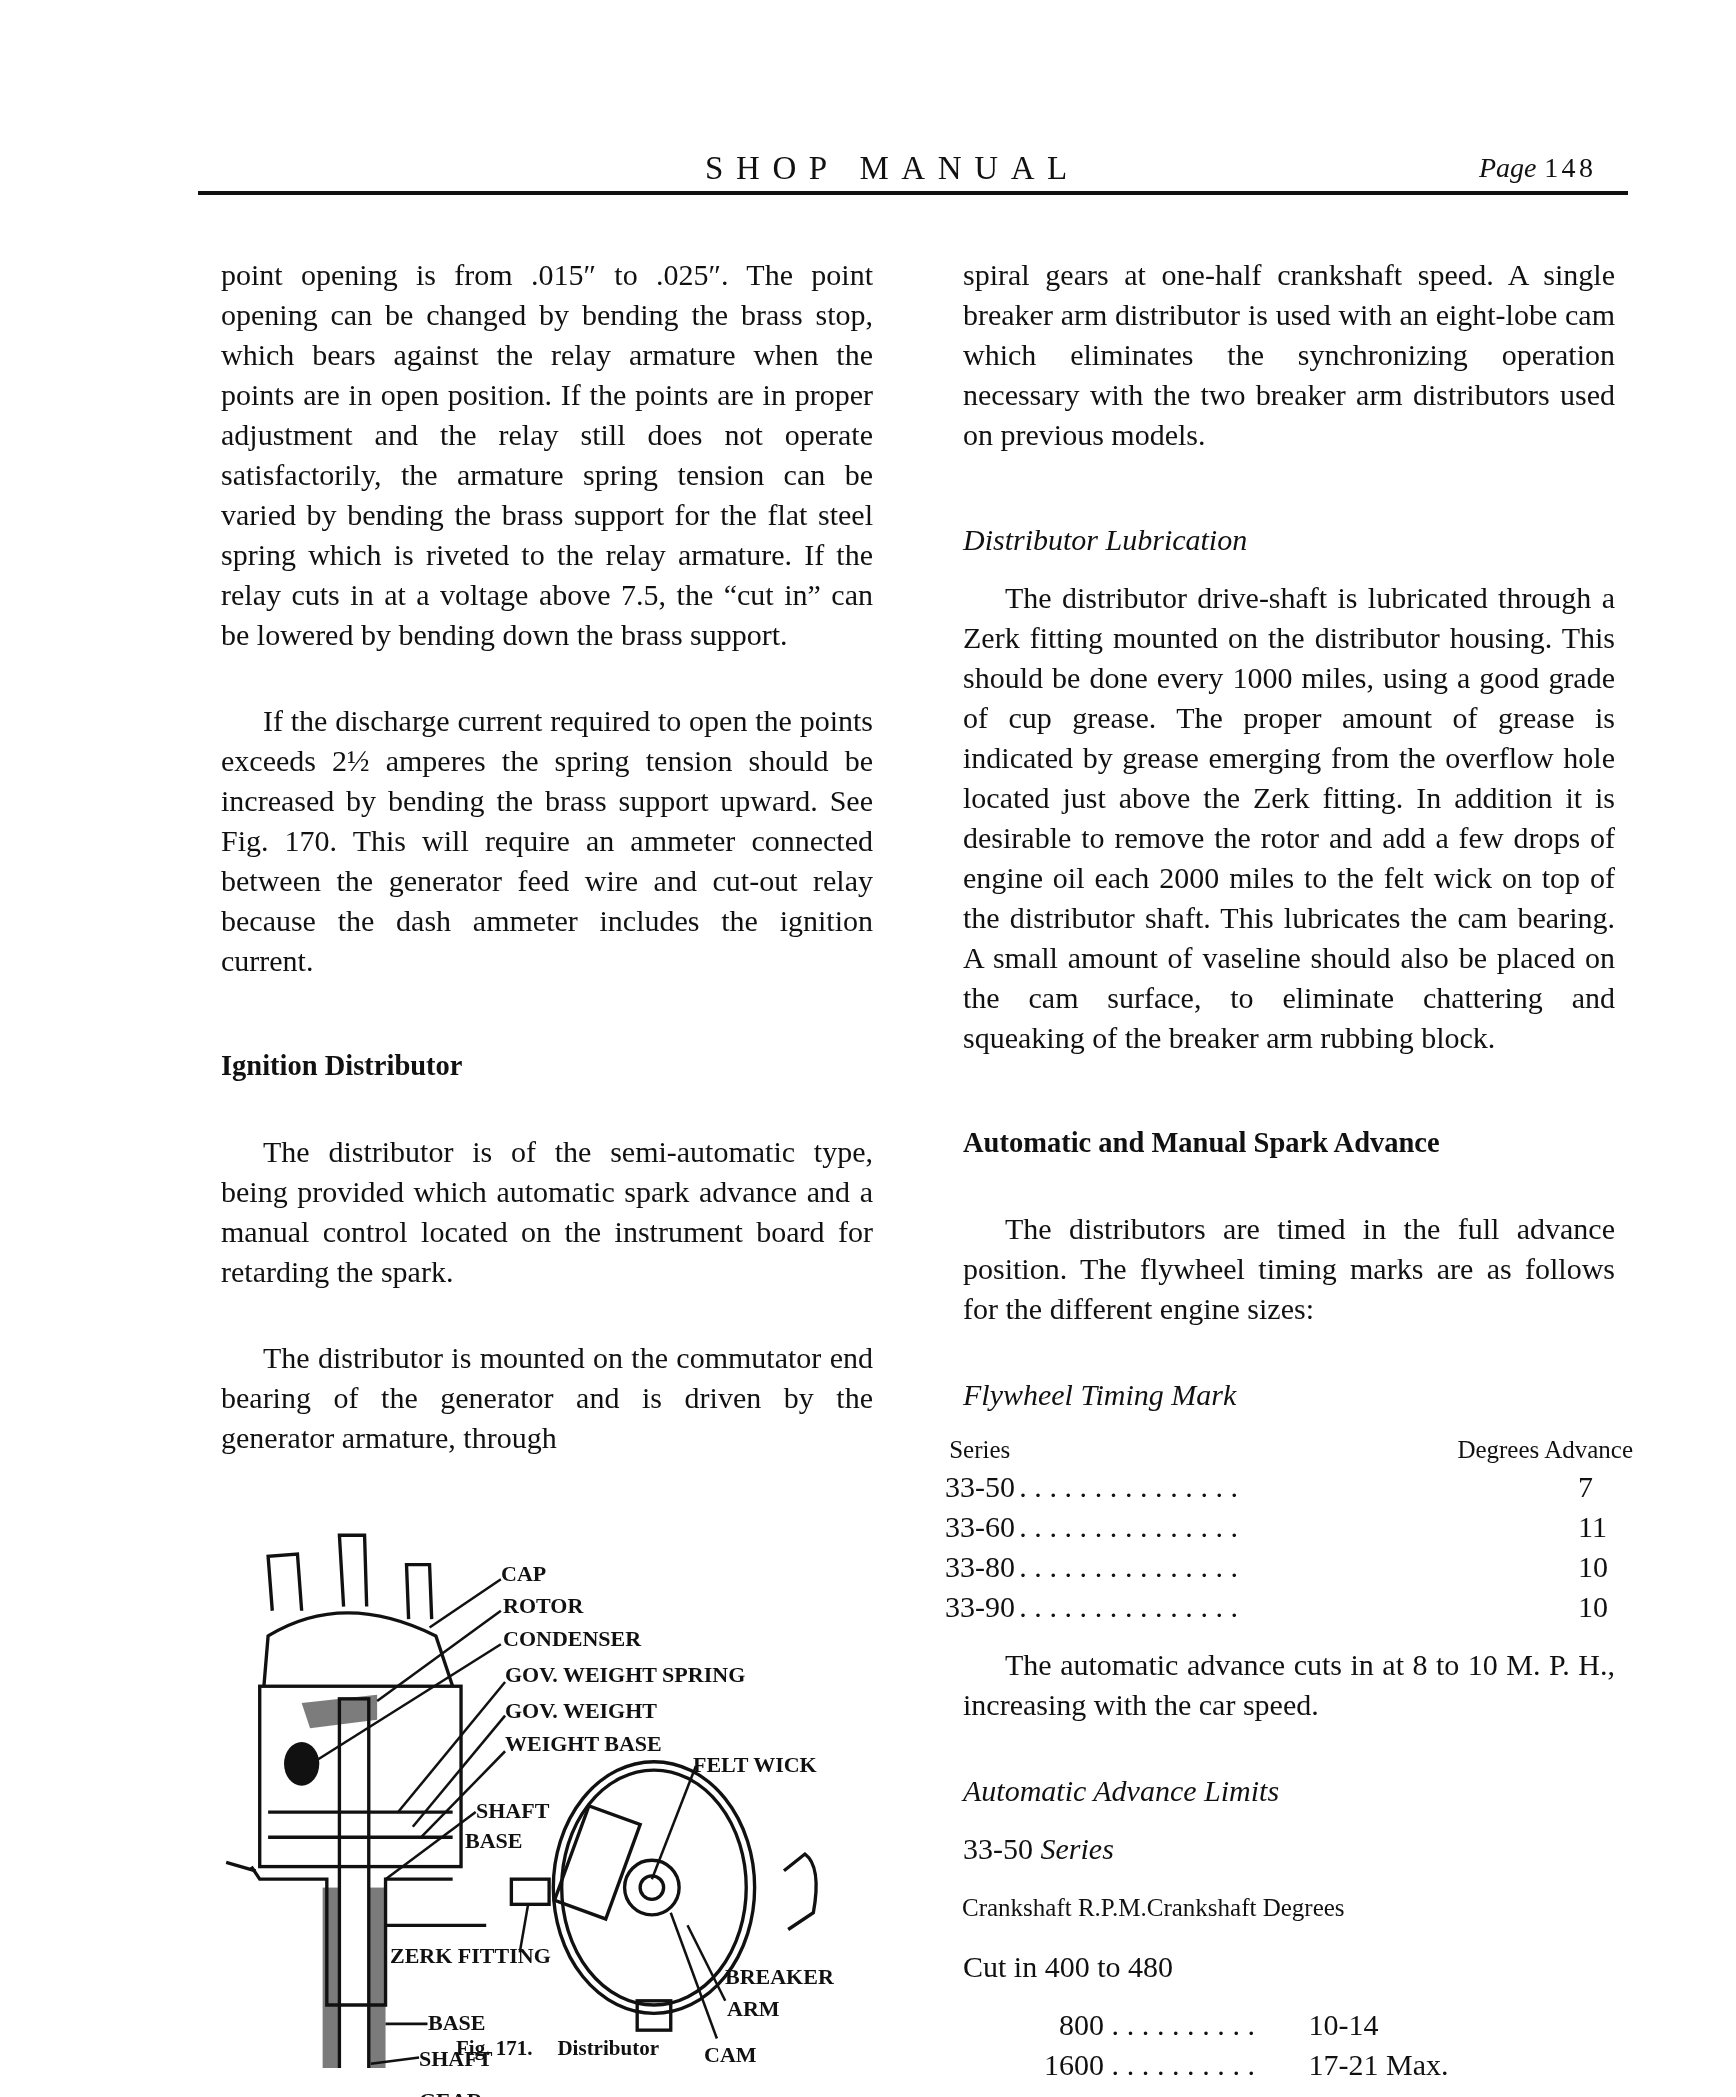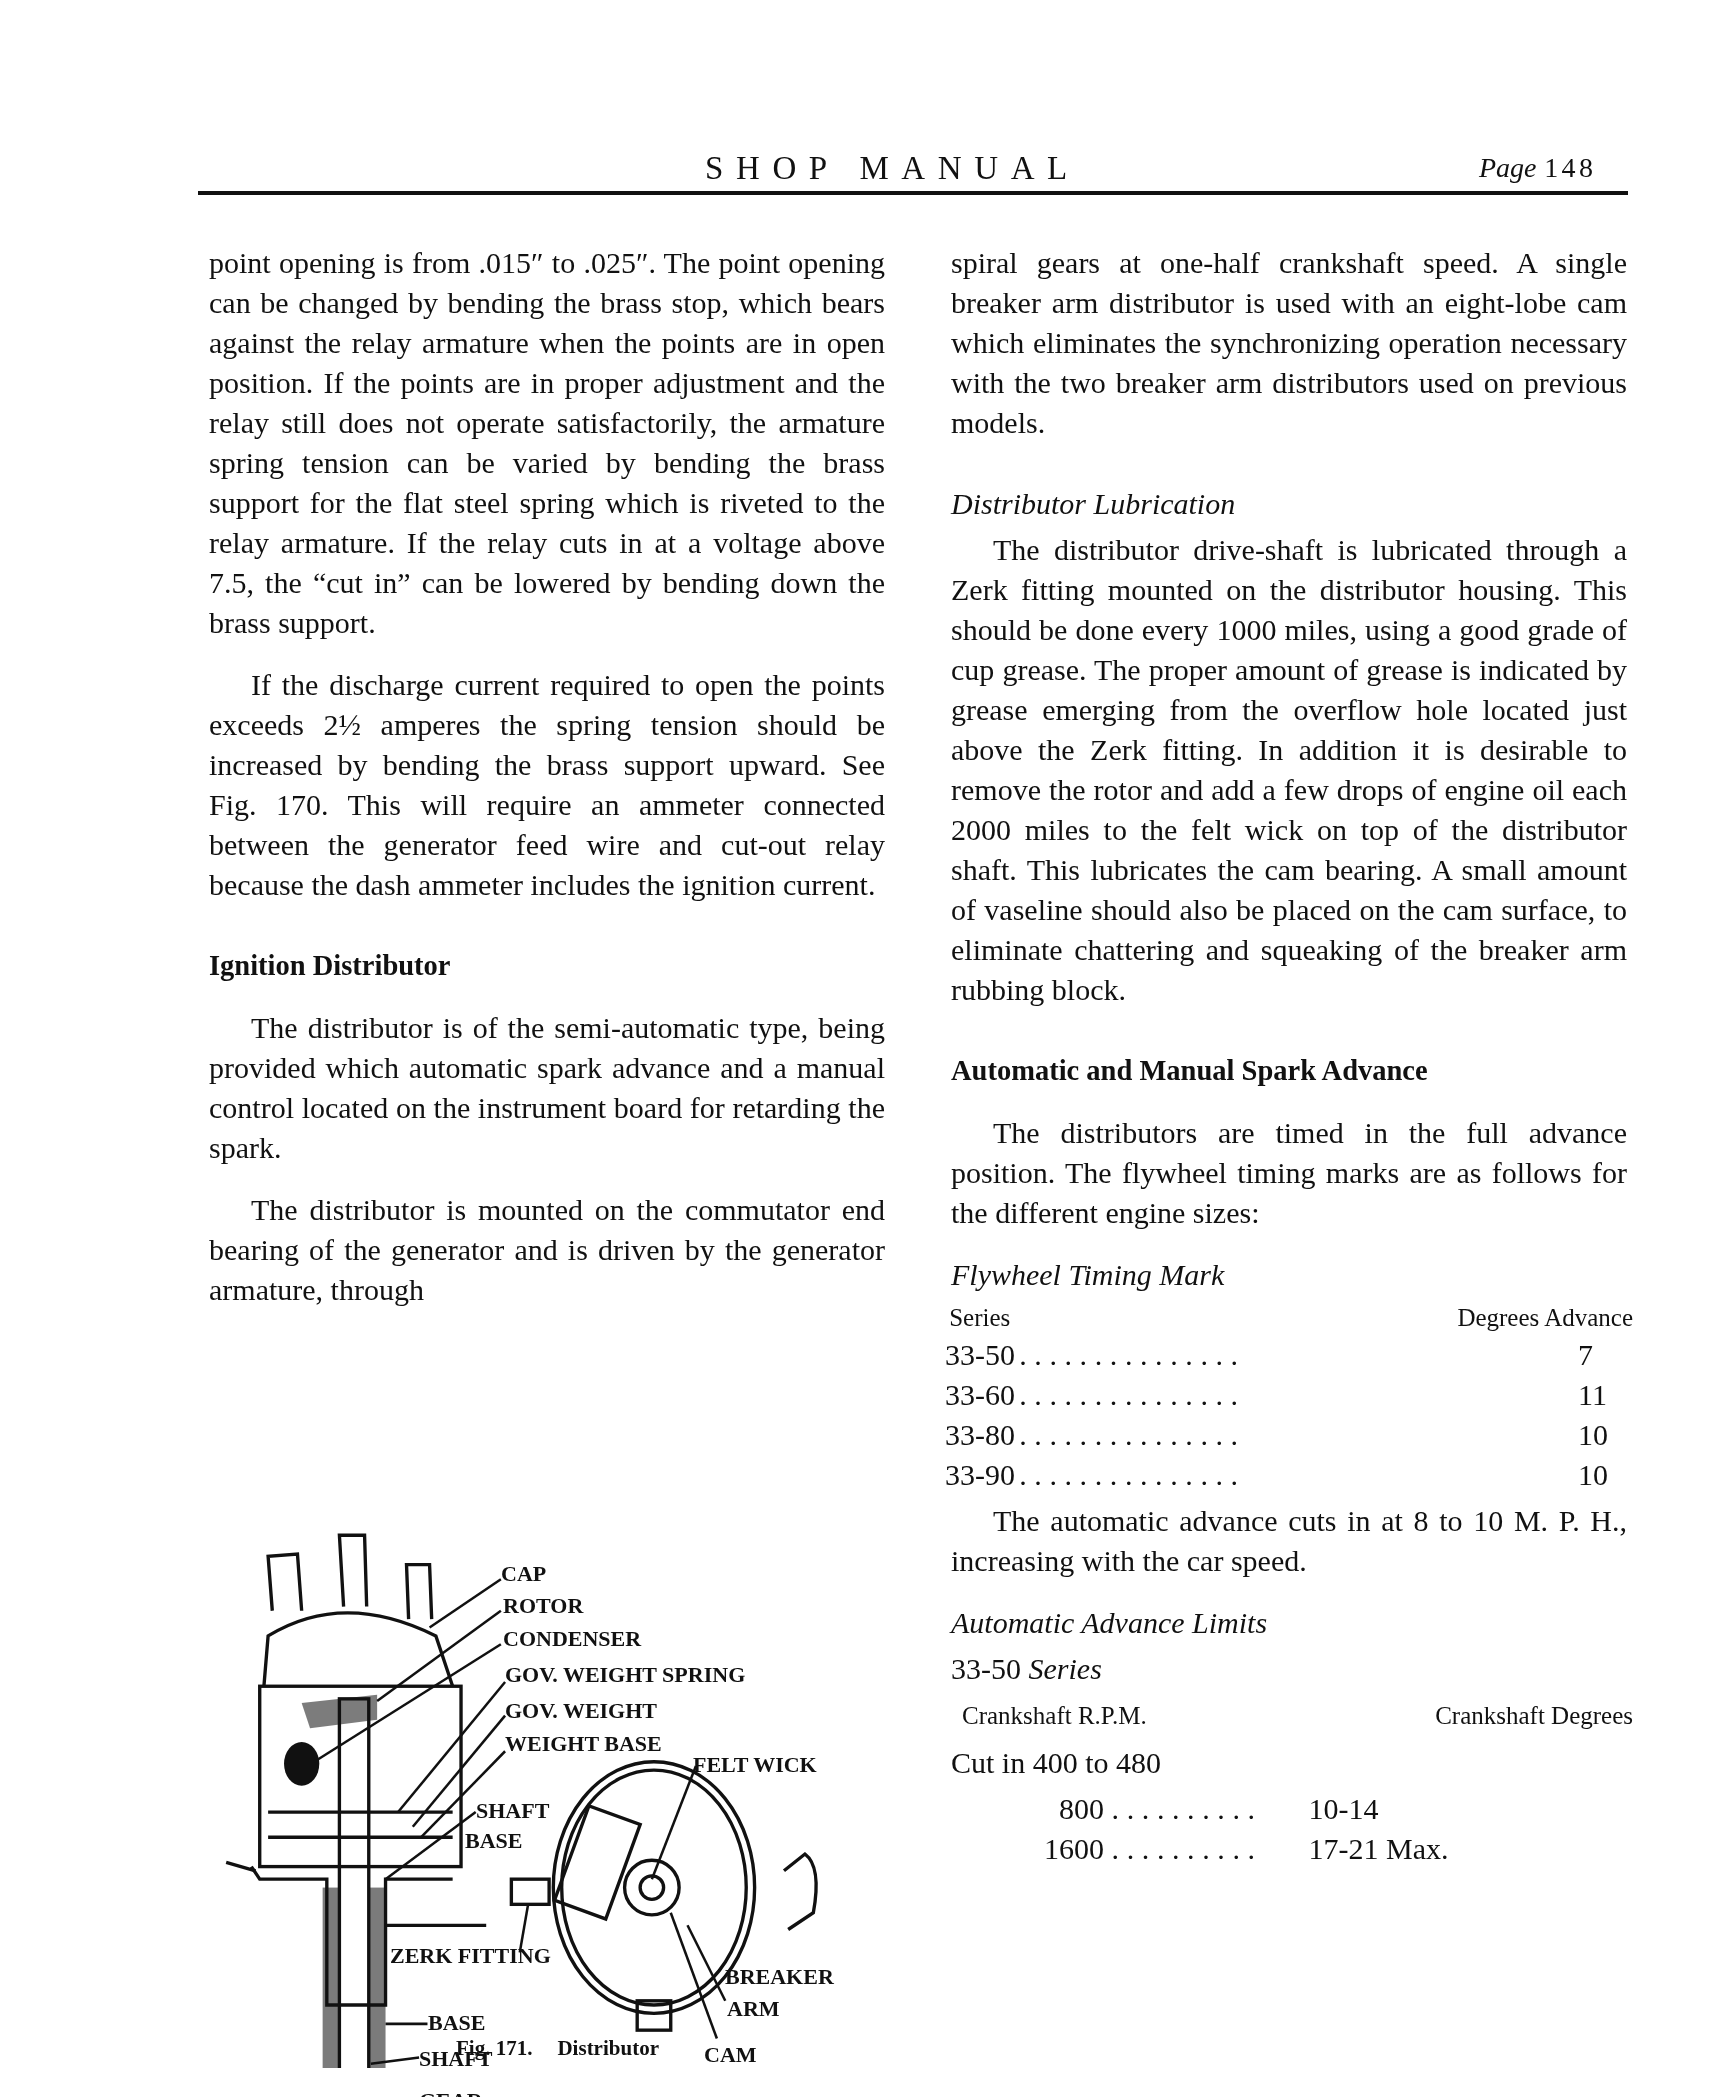--- a/index.html
+++ b/index.html
@@ -6,32 +6,32 @@
   body{width:1736px;height:2258px;position:relative;overflow:hidden;color:#111;
        font-family:"Liberation Serif","DejaVu Serif",serif;}
   .hdr{position:absolute;top:145px;left:0;width:1433px;height:46px;}
   .hdr-title{position:absolute;left:705px;top:0;font-size:33px;letter-spacing:12.6px;line-height:46px;}
   .hdr-page{position:absolute;left:1479px;top:0;font-size:28px;font-style:italic;line-height:46px;}
   .hdr-page span{font-style:normal;letter-spacing:3.4px;margin-left:7.6px;}
   .rule{position:absolute;left:198px;top:191px;width:1430px;height:4.2px;background:#111;}
   .col{position:absolute;top:237px;width:688px;font-size:30px;line-height:40px;text-align:justify;}
   .col-left{left:203px;}
   .col-right{left:945px;}
-  .col p{margin:6px;}
+  .col p{margin:18px;}
   .indent{text-indent:42px;}
   .gap-s{height:10px;}
   .gap-m{height:29px;}
   .h-bold{font-weight:bold;font-size:28.5px;font-family:Liberation Serif, serif;margin:0;}
   .h-ital{font-style:italic;margin:0;}
   .tbl-head{display:flex;justify-content:space-between;font-size:25px;line-height:34px;padding-left:4.2px;}
   .tbl-row{display:flex;align-items:baseline;}
   .tbl-row .lbl{white-space:nowrap;}
   .tbl-row .dots{flex:1;overflow:hidden;white-space:nowrap;letter-spacing:7.6px;padding:0 4.2px;}
   .tbl-row .val{min-width:55px;text-align:left;}
-  .adv-head{display:flex;justify-content:space-between;font-size:25px;line-height:42px;padding-left:17px;}
+  .adv-head{display:flex;font-size:25px;line-height:42px;padding-left:17px;}
   .adv-row{display:flex;align-items:baseline;}
   .adv-row .rpm{width:159px;text-align:right;}
   .adv-row .dots{width:197px;overflow:hidden;white-space:nowrap;letter-spacing:7.6px;padding-left:7.6px;}
   .adv-row .deg{white-space:nowrap;}
   .figure{position:absolute;left:201px;top:1510px;width:713px;height:558px;}
   .figure svg{position:absolute;left:0;top:0;}
   .flabel{position:absolute;font-family:"Liberation Serif",serif;font-weight:bold;font-size:22px;line-height:23.5px;white-space:nowrap;}
   .caption{position:absolute;left:0;top:526px;width:713px;text-align:center;font-weight:bold;font-size:21px;}
   .caption .fig-num{margin-right:25px;}
 </style>

